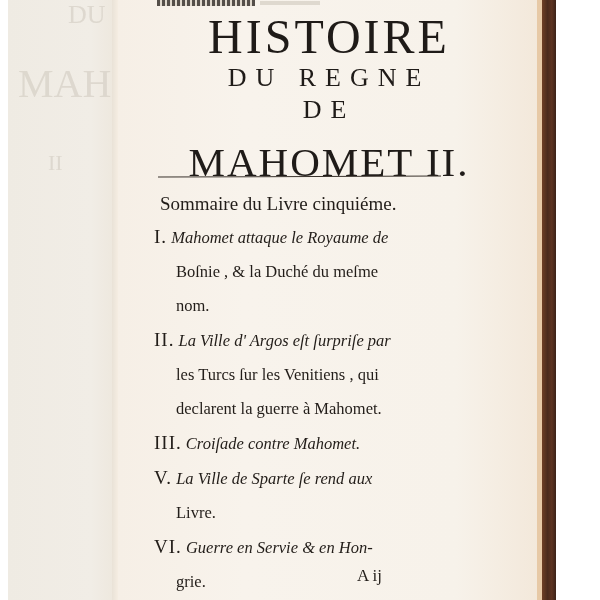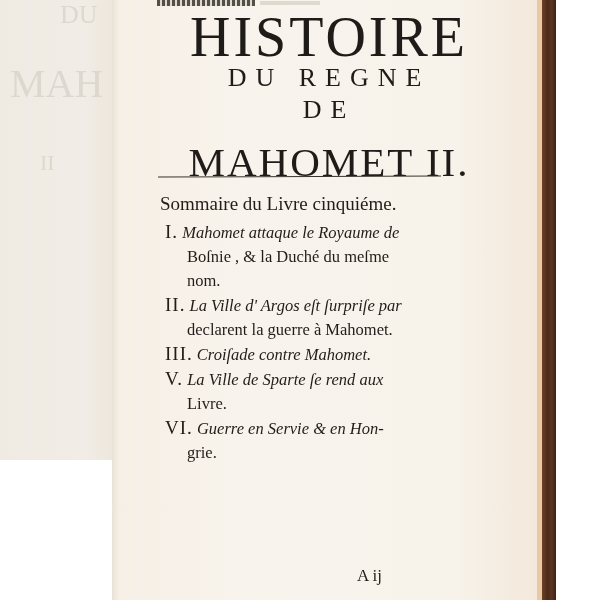--- a/index.html
+++ b/index.html
@@ -1,42 +1,42 @@
 <!DOCTYPE html>
 <html><head>
 <meta charset="utf-8">
 <style>
   html, body { margin:0; padding:0; }
   body { width:600px; height:600px; overflow:hidden; background:#ffffff; position:relative;
          font-family:"DejaVu Serif", serif; }
-  .left-page { position:absolute; left:0; top:0; width:118px; height:460px;
+  .left-page { position:absolute; left:8px; top:0; width:118px; height:600px;
     background:linear-gradient(90deg,#efebe3 0%,#f1ede6 70%,#ece5da 100%); }
   .ghost { position:absolute; color:#d6d0c6; font-family:"Liberation Serif", serif; opacity:.7; }
   .gutter { position:absolute; left:112px; top:0; width:12px; height:600px;
     background:linear-gradient(90deg,#e9e2d7,#f5ede2,#f7efe6); }
   .page { position:absolute; left:118px; top:0; width:422px; height:600px;
     background:linear-gradient(90deg,#f6efe6 0%,#f8f3ec 30%,#f7f2ea 80%,#f3e8da 100%); }
   .page-edge { position:absolute; left:537px; top:0; width:5px; height:600px; background:#e7c9a6; }
   .spine { position:absolute; left:542px; top:0; width:14px; height:600px;
     background:linear-gradient(90deg,#6e3f25,#4a2a1c 40%,#5d3421 70%,#3b2218); }
   .ornament { position:absolute; left:157px; top:0; width:98px; height:6px;
     background:repeating-linear-gradient(90deg,#2c2621 0 3px,#d9d2c6 3px 5px); opacity:.8; }
   .ornament2 { position:absolute; left:260px; top:1px; width:60px; height:4px; background:#cfc8bc; opacity:.6; }
   .title { position:absolute; left:118px; width:422px; text-align:center; color:#1f1b18;
     font-family:"Liberation Serif", serif; }
-  .t1 { top:12px; font-size:56px; letter-spacing:3px; line-height:50px; }
+  .t1 { top:12px; font-size:48px; letter-spacing:3px; line-height:50px; }
   .t2 { top:64px; font-size:26px; letter-spacing:9px; line-height:28px; }
   .t3 { top:96px; font-size:26px; letter-spacing:9px; line-height:28px; }
   .t4 { top:126px; font-size:41px; letter-spacing:2px; line-height:44px;margin-top:14px; }
   .rule { position:absolute; left:158px; top:176px; width:283px; height:1px; background:#3a332d; transform:rotate(-0.2deg); }
   .summary { position:absolute; left:160px; top:185px; width:290px; font-size:19px; color:#221d19;
     font-family:"Liberation Serif", serif;margin-top:8px; }
   .entries { position:absolute; left:154px; top:220px; width:300px; color:#221d19;
     font-family:"Liberation Serif", serif; }
-  .entry { position:relative; font-size:16.5px; line-height:24px;margin-left:11px; }
+  .entry { position:relative; font-size:16.5px; line-height:34px; }
   .num { font-size:19px; letter-spacing:1px; }
   .txt { font-style:italic; }
   .cont { padding-left:22px; }
   .sig { position:absolute; left:357px; top:566px; font-size:17px; color:#221d19; font-family:"Liberation Serif", serif; }
 </style>
 </head>
 <body>
 
 <div class="left-page">
   <span class="ghost" style="left:60px;top:0px;font-size:26px;">DU</span>
@@ -64,20 +64,21 @@
 <div class="entries">
   <div class="entry">
     <span class="num">I.</span>
     <span class="txt">Mahomet attaque le Royaume de</span>
     <div class="cont">Boſnie , &amp; la Duché du meſme</div>
     <div class="cont">nom.</div>
   </div>
   <div class="entry">
     <span class="num">II.</span>
     <span class="txt">La Ville d' Argos eſt ſurpriſe par</span>
+    <div class="cont">les Turcs ſur les Venitiens , qui</div>
     <div class="cont">declarent la guerre à Mahomet.</div>
   </div>
   <div class="entry">
     <span class="num">III.</span>
     <span class="txt">Croiſade contre Mahomet.</span>
   </div>
   <div class="entry">
     <span class="num">V.</span>
     <span class="txt">La Ville de Sparte ſe rend aux</span>
     <div class="cont">Livre.</div>

